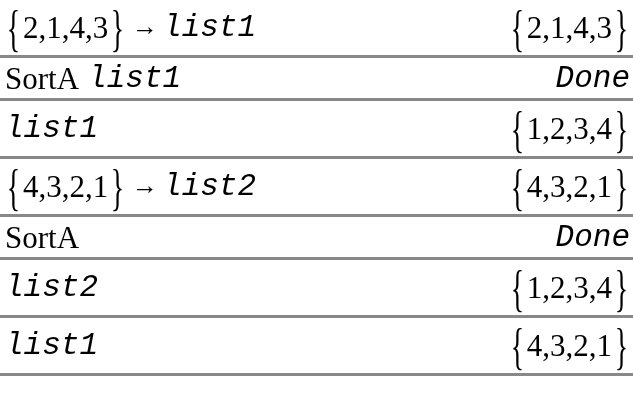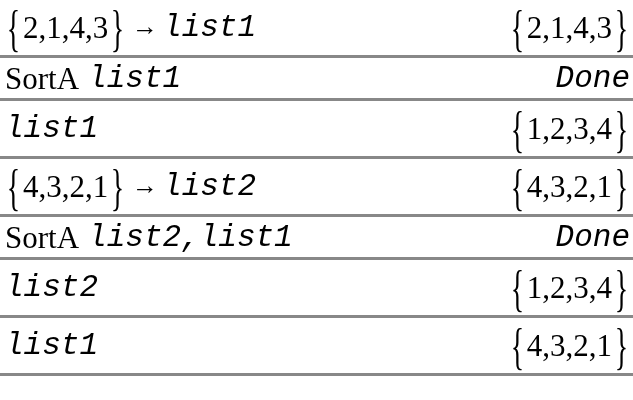--- a/index.html
+++ b/index.html
@@ -164,21 +164,20 @@
         <span class="brace">{</span>
         <span class="rm list-body">4,3,2,1</span>
         <span class="brace">}</span>
       </span>
     </div>
   </div>
 
   <div class="history-row short">
     <div class="cell-input">
       <span class="rm">SortA</span>
-      <span class="it cmd-args">list2,list1</span>
     </div>
     <div class="cell-result">
       <span class="it">Done</span>
     </div>
   </div>
 
   <div class="history-row tall">
     <div class="cell-input">
       <span class="it">list2</span>
     </div>

